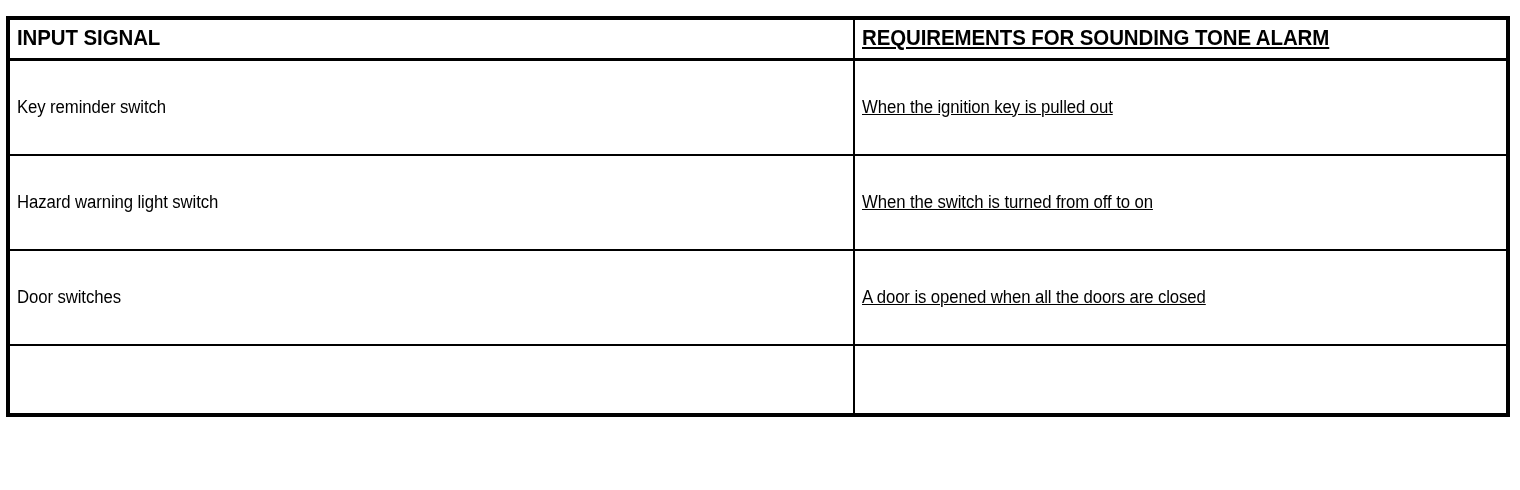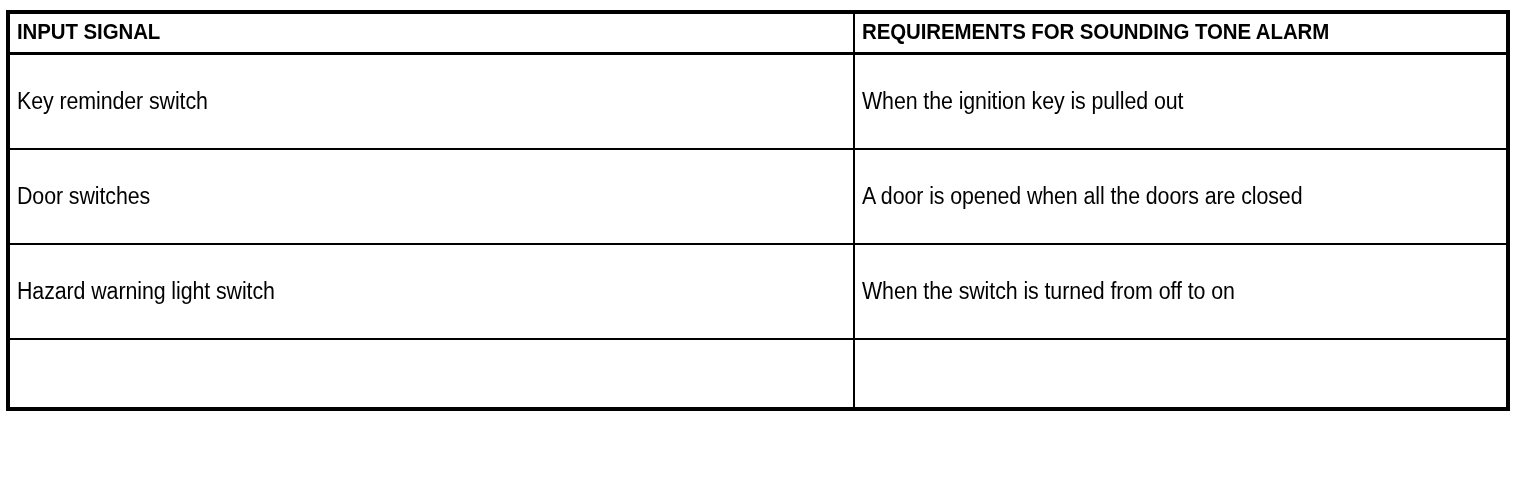--- a/index.html
+++ b/index.html
@@ -14,21 +14,21 @@
     font-family: "Liberation Sans", "DejaVu Sans", sans-serif;
     color: #000000;
   }
 
   .sheet {
     position: relative;
     width: 1520px;
     height: 376px;
     background: #ffffff;
     box-sizing: border-box;
-    padding: 10px 10px 6px 6px;
+    padding: 16px 10px 6px 6px;
   }
 
   .spec-table {
     width: 100%;
     height: 100%;
     border-collapse: collapse;
     table-layout: fixed;
     border: 4px solid #000000;
     background: #ffffff;
   }
@@ -44,39 +44,40 @@
     padding: 3px 6px 3px 7px;
     vertical-align: top;
     text-align: left;
     background: #ffffff;
     overflow: hidden;
   }
 
   .spec-table td:last-child,
   .spec-table th:last-child {
     border-right: 0;
+    text-decoration: underline;
   }
 
   .spec-table tr:last-child td {
     border-bottom: 0;
   }
 
   .spec-table thead th {
     border-bottom: 3px solid #000000;
     font-weight: bold;
     font-size: 22px;
     line-height: 30px;
     letter-spacing: -0.1px;
     font-stretch: condensed;
     transform-origin: left top;
   }
 
   .spec-table tbody td {
     font-weight: normal;
-    font-size: 23px;
+    font-size: 18px;
     line-height: 29px;
     letter-spacing: -0.1px;
     font-stretch: condensed;
     white-space: pre-line;
   }
 
   
   .cell-text {
     display: block;
     transform: scaleX(0.93);
@@ -117,33 +118,33 @@
         <td>
           <span class="cell-text">Key reminder switch</span>
         </td>
         <td>
           <span class="cell-text">When the ignition key is pulled out</span>
         </td>
       </tr>
 
       <tr class="row-h-std">
         <td>
-          <span class="cell-text">Door switches</span>
+          <span class="cell-text">Hazard warning light switch</span>
         </td>
         <td>
-          <span class="cell-text">A door is opened when all the doors are closed</span>
+          <span class="cell-text">When the switch is turned from off to on</span>
         </td>
       </tr>
 
       <tr class="row-h-std">
         <td>
-          <span class="cell-text">Hazard warning light switch</span>
+          <span class="cell-text">Door switches</span>
         </td>
         <td>
-          <span class="cell-text">When the switch is turned from off to on</span>
+          <span class="cell-text">A door is opened when all the doors are closed</span>
         </td>
       </tr>
 
 
       <tr class="row-h-wrap">
         <td>
           
         </td>
         <td>
           

